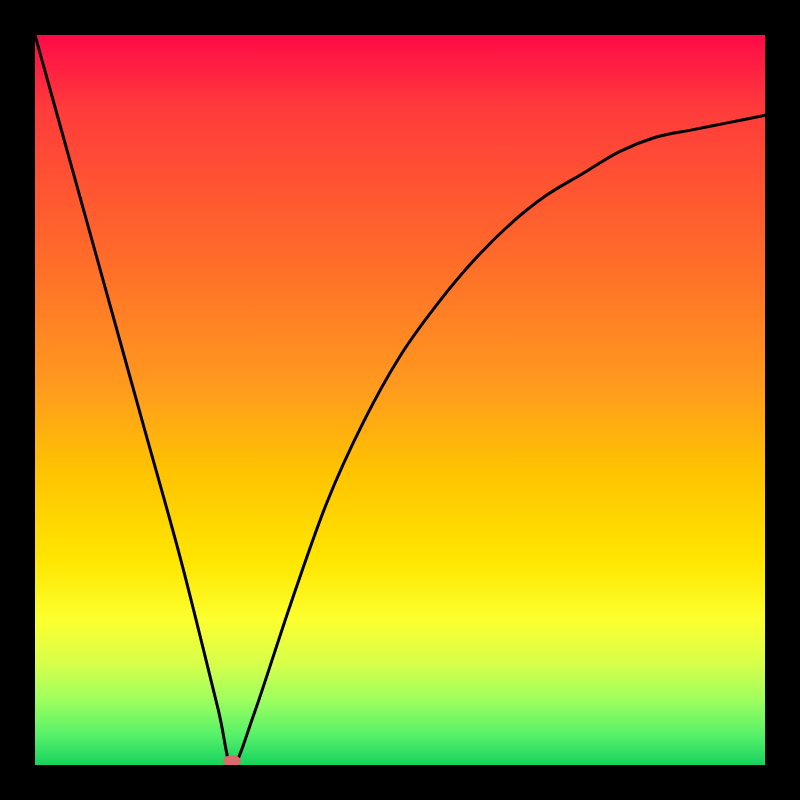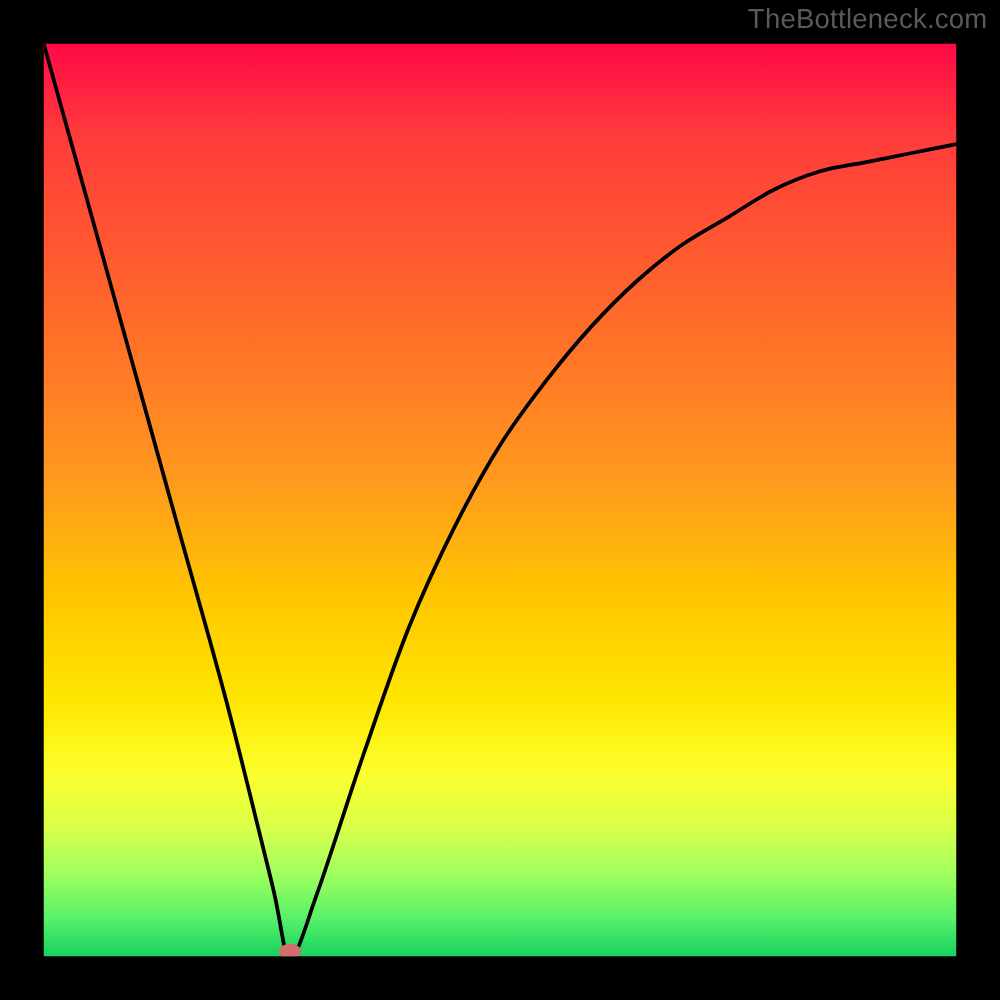--- a/index.html
+++ b/index.html
@@ -55,21 +55,20 @@
     color: #5a5a5a;
     font-size: 22px;
     font-weight: 400;
     letter-spacing: 0.2px;
   }
 </style>
 </head>
 <body>
 
 <div class="frame">
-  <div class="watermark">TheBottleneck.com</div>
 
   <div class="plot-area">
     <svg class="curve" viewBox="0 0 730 730" preserveAspectRatio="none">
 
       <path id="curve-path" fill="none" stroke-width="3" stroke-linecap="round" stroke="#000000" d="M 0.0 0.0 C 6.1 21.9, 24.3 87.6, 36.5 131.4 C 48.7 175.2, 60.8 219.0, 73.0 262.8 C 85.2 306.6, 97.3 350.4, 109.5 394.2 C 121.7 438.0, 133.8 479.4, 146.0 525.6 C 158.2 571.8, 174.0 637.5, 182.5 671.6 C 191.0 705.7, 191.0 728.8, 197.1 730.0 C 203.2 731.2, 209.3 705.7, 219.0 678.9 C 228.7 652.1, 243.3 604.7, 255.5 569.4 C 267.7 534.1, 279.8 497.6, 292.0 467.2 C 304.2 436.8, 316.3 411.2, 328.5 386.9 C 340.7 362.6, 352.8 340.7, 365.0 321.2 C 377.2 301.7, 389.3 285.9, 401.5 270.1 C 413.7 254.3, 425.8 239.7, 438.0 226.3 C 450.2 212.9, 462.3 200.8, 474.5 189.8 C 486.7 178.8, 498.8 169.1, 511.0 160.6 C 523.2 152.1, 535.3 146.0, 547.5 138.7 C 559.7 131.4, 571.8 122.9, 584.0 116.8 C 596.2 110.7, 608.3 105.9, 620.5 102.2 C 632.7 98.5, 644.8 97.3, 657.0 94.9 C 669.2 92.5, 681.3 90.0, 693.5 87.6 C 705.7 85.2, 723.9 81.5, 730.0 80.3"></path>
       <ellipse id="trough-marker" rx="9" ry="6" fill="#d86b6b" cx="197.1" cy="726.0"></ellipse>
     </svg>
   </div>
 </div>
 

